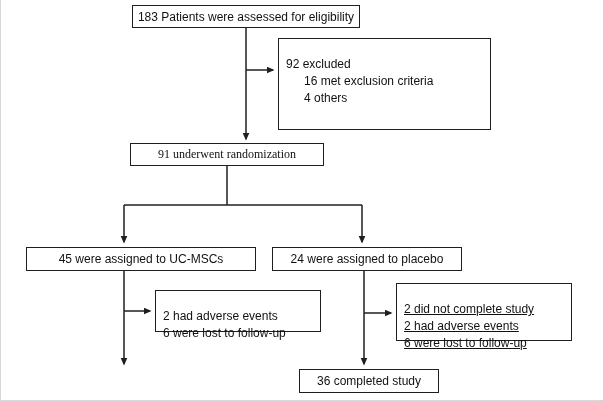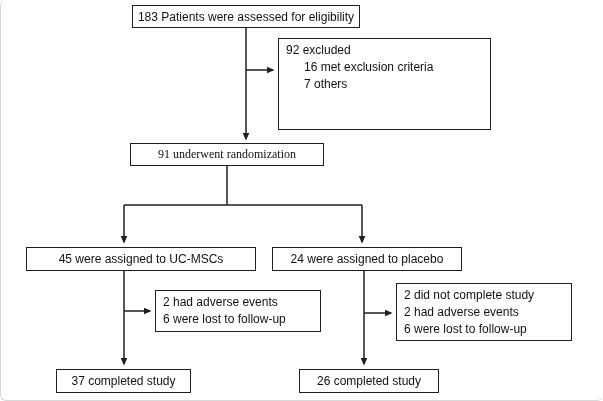--- a/index.html
+++ b/index.html
@@ -8,21 +8,20 @@
     width: 603px;
     height: 401px;
     background: #ffffff;
     font-family: "Liberation Sans", sans-serif;
     font-size: 12px;
     color: #111111;
     overflow: hidden;
     border-left: 1px solid #d9d9d9;
     border-bottom: 1px solid #d9d9d9;
     box-sizing: border-box;
-    border-radius: 6px;
   }
   .connectors {
     position: absolute;
     left: 0; top: 0;
     width: 603px; height: 401px;
     pointer-events: none;
   }
   .box {
     position: absolute;
     box-sizing: border-box;
@@ -33,26 +32,26 @@
   .box.center {
     display: flex;
     align-items: center;
     justify-content: center;
     text-align: center;
     padding: 1px 4px;
   }
   .box.multi {
     display: block;
     text-align: left;
-    padding: 3px 7px;
+    padding: 17px 7px;
   }
   .box.multi .line { line-height: 17px; }
   .box.multi .line.indent { padding-left: 18px; }
   .dropout-left .line { line-height: 18px; }
-  .dropout-right .line { line-height: 17px; }
+  .dropout-right .line { line-height: 17px; text-decoration: underline; }
 
   
   .b-eligibility   { left: 131px; top: 5px;   width: 228px; height: 23px; }
   .b-excluded      { left: 277px; top: 38px;  width: 213px; height: 92px; }
   .b-randomization { left: 129px; top: 143px; width: 194px; height: 23px; font-family: Liberation Serif, serif; }
   .b-assigned-l    { left: 25px;  top: 247px; width: 230px; height: 24px; }
   .b-assigned-r    { left: 271px; top: 247px; width: 190px; height: 24px; }
   .b-dropout-l     { left: 154px; top: 290px; width: 166px; height: 42px; }
   .b-dropout-r     { left: 395px; top: 283px; width: 176px; height: 58px; }
   .b-completed-l   { left: 55px;  top: 369px; width: 135px; height: 24px; }
@@ -89,21 +88,21 @@
     <path d="M363,313 L390,313" stroke="#1f1f1f" stroke-width="1.5" fill="none" marker-end="url(#arrow)"></path>
   </svg>
 
   <div class="box center b-eligibility">
     <span>183 Patients were assessed for eligibility</span>
   </div>
 
   <div class="box multi b-excluded">
     <div class="line">92 excluded</div>
     <div class="line indent">16 met exclusion criteria</div>
-    <div class="line indent">7 others</div>
+    <div class="line indent">4 others</div>
   </div>
 
   <div class="box center b-randomization">
     <span>91 underwent  randomization</span>
   </div>
 
   <div class="box center b-assigned-l">
     <span>45 were assigned to UC-MSCs</span>
   </div>
 
@@ -115,21 +114,18 @@
     <div class="line">2 had adverse events</div>
     <div class="line">6 were lost to follow-up</div>
   </div>
 
   <div class="box multi dropout-right b-dropout-r">
     <div class="line">2 did not complete study</div>
     <div class="line">2 had adverse events</div>
     <div class="line">6 were lost to follow-up</div>
   </div>
 
-  <div class="box center b-completed-l">
-    <span>37 completed study</span>
-  </div>
 
   <div class="box center b-completed-r">
-    <span>26 completed study</span>
+    <span>36 completed study</span>
   </div>
 
 </div>
 
 </body></html>

